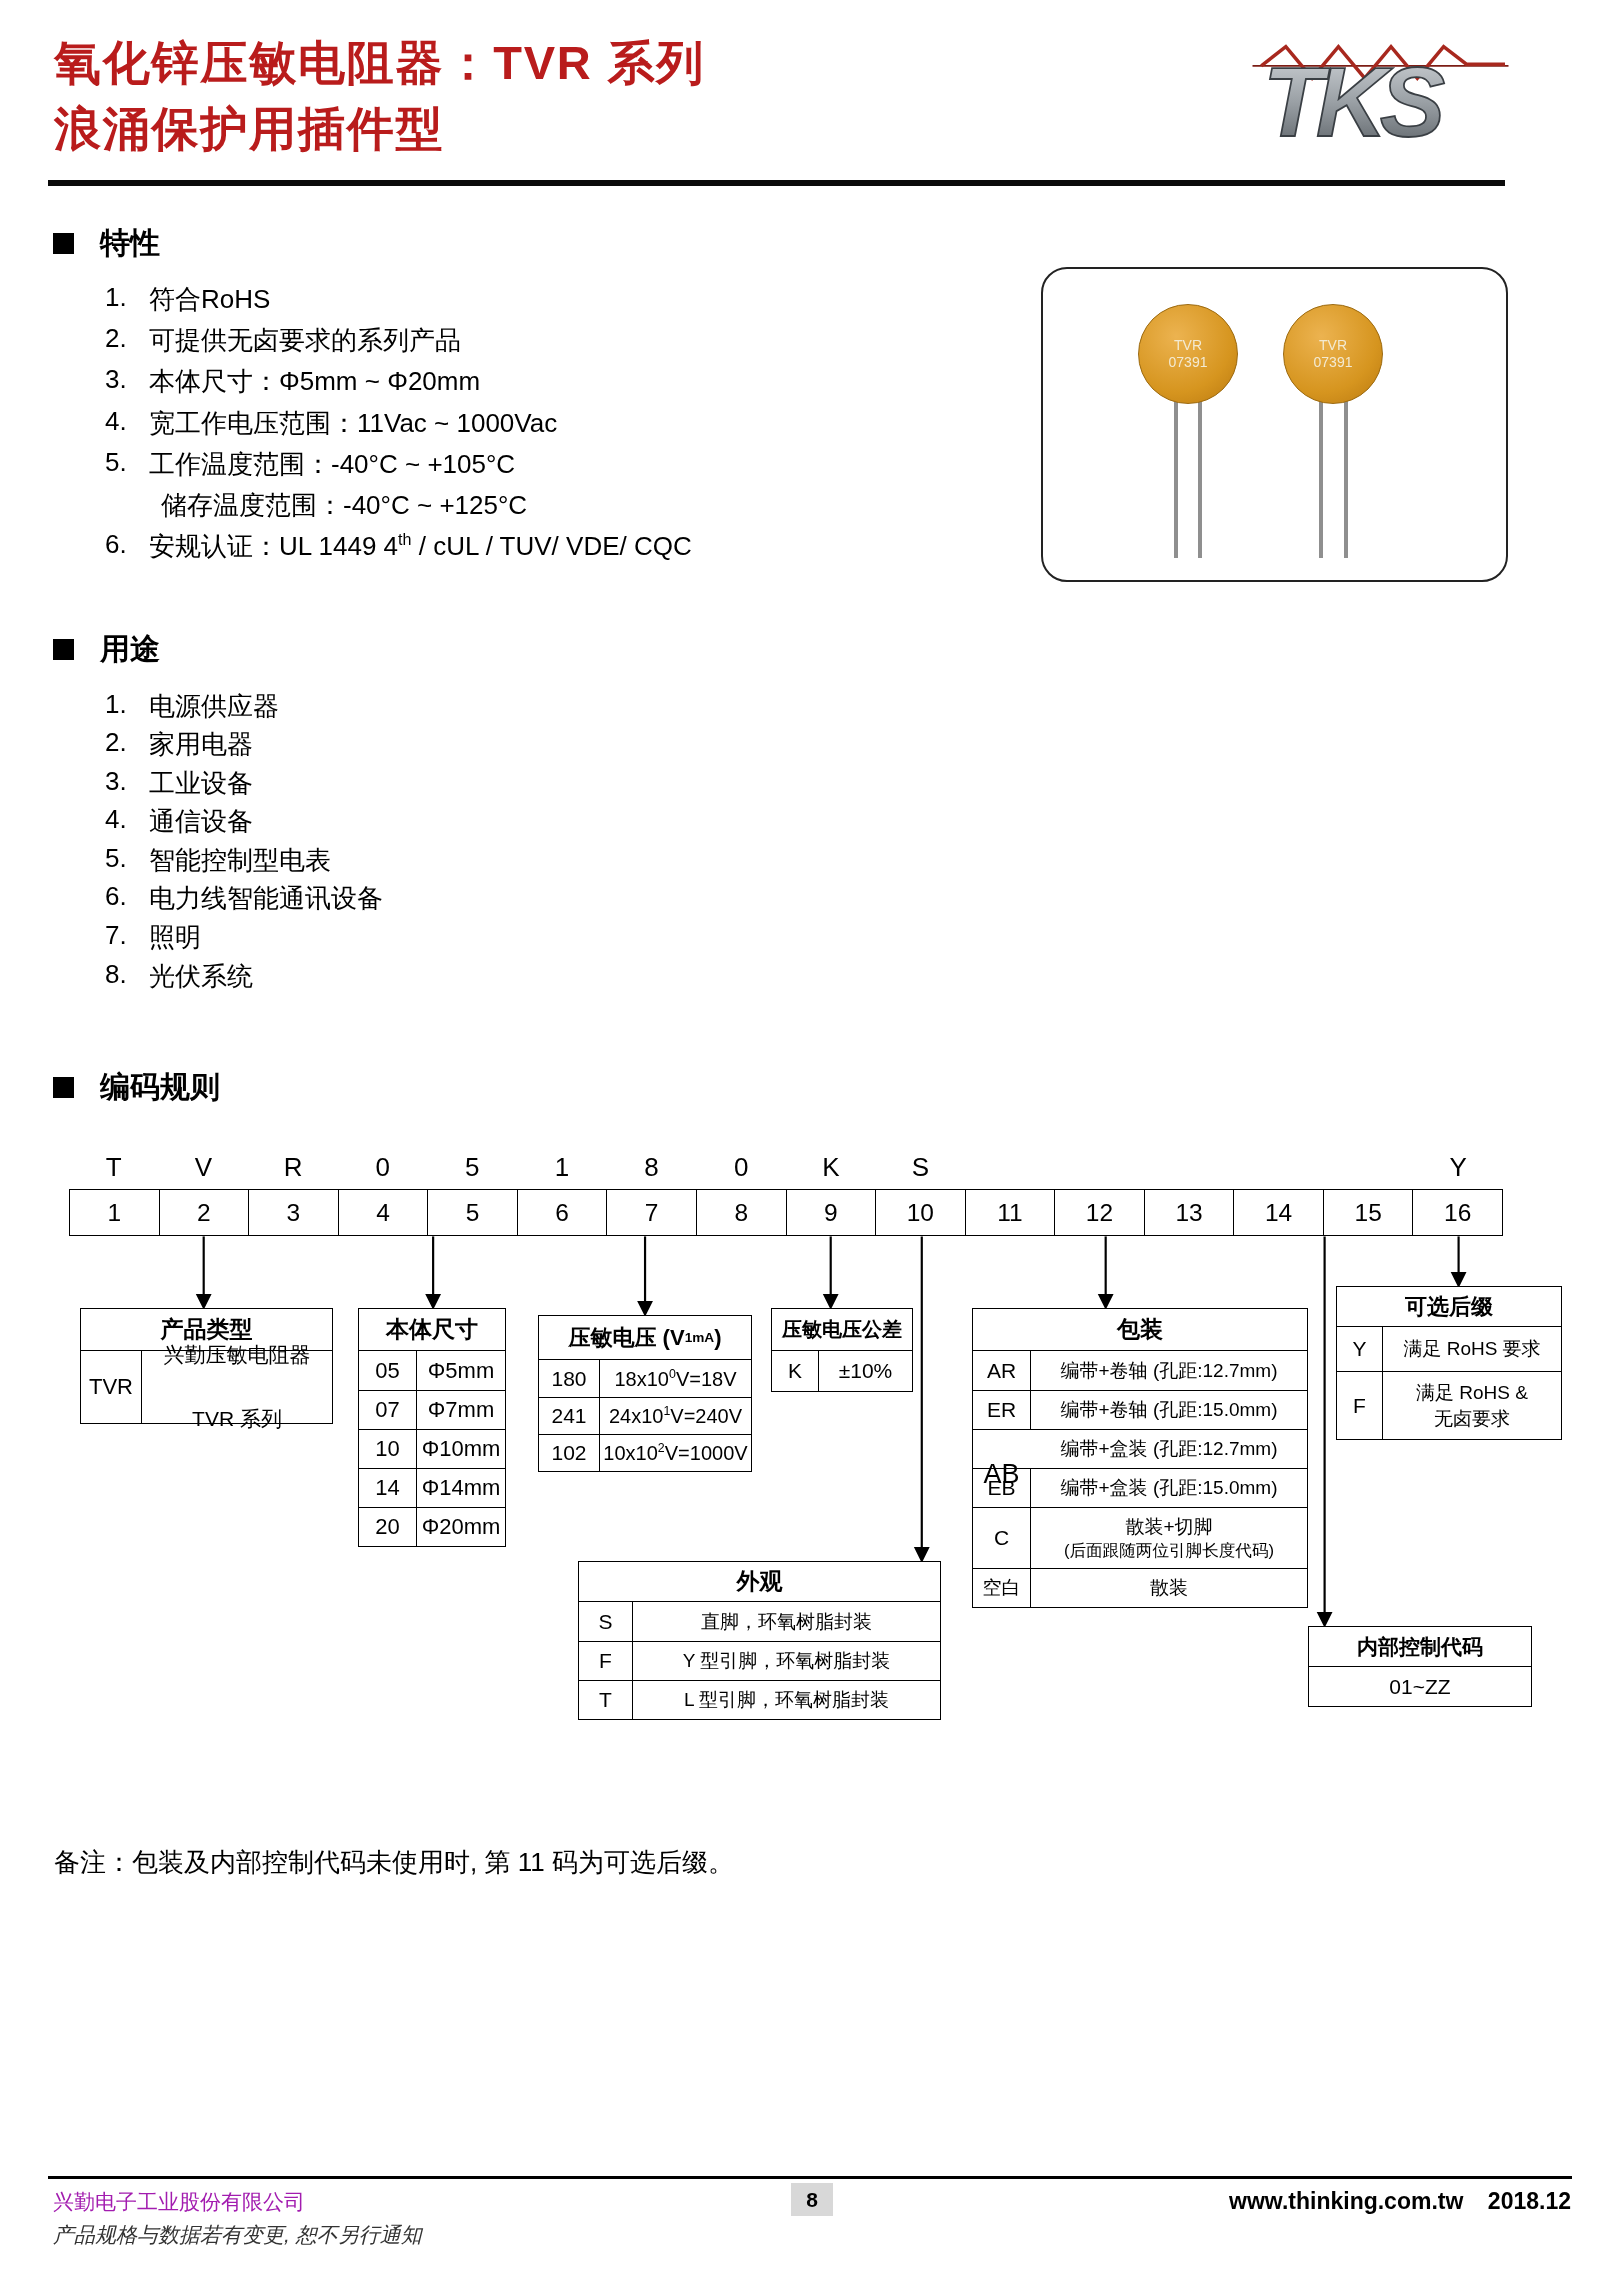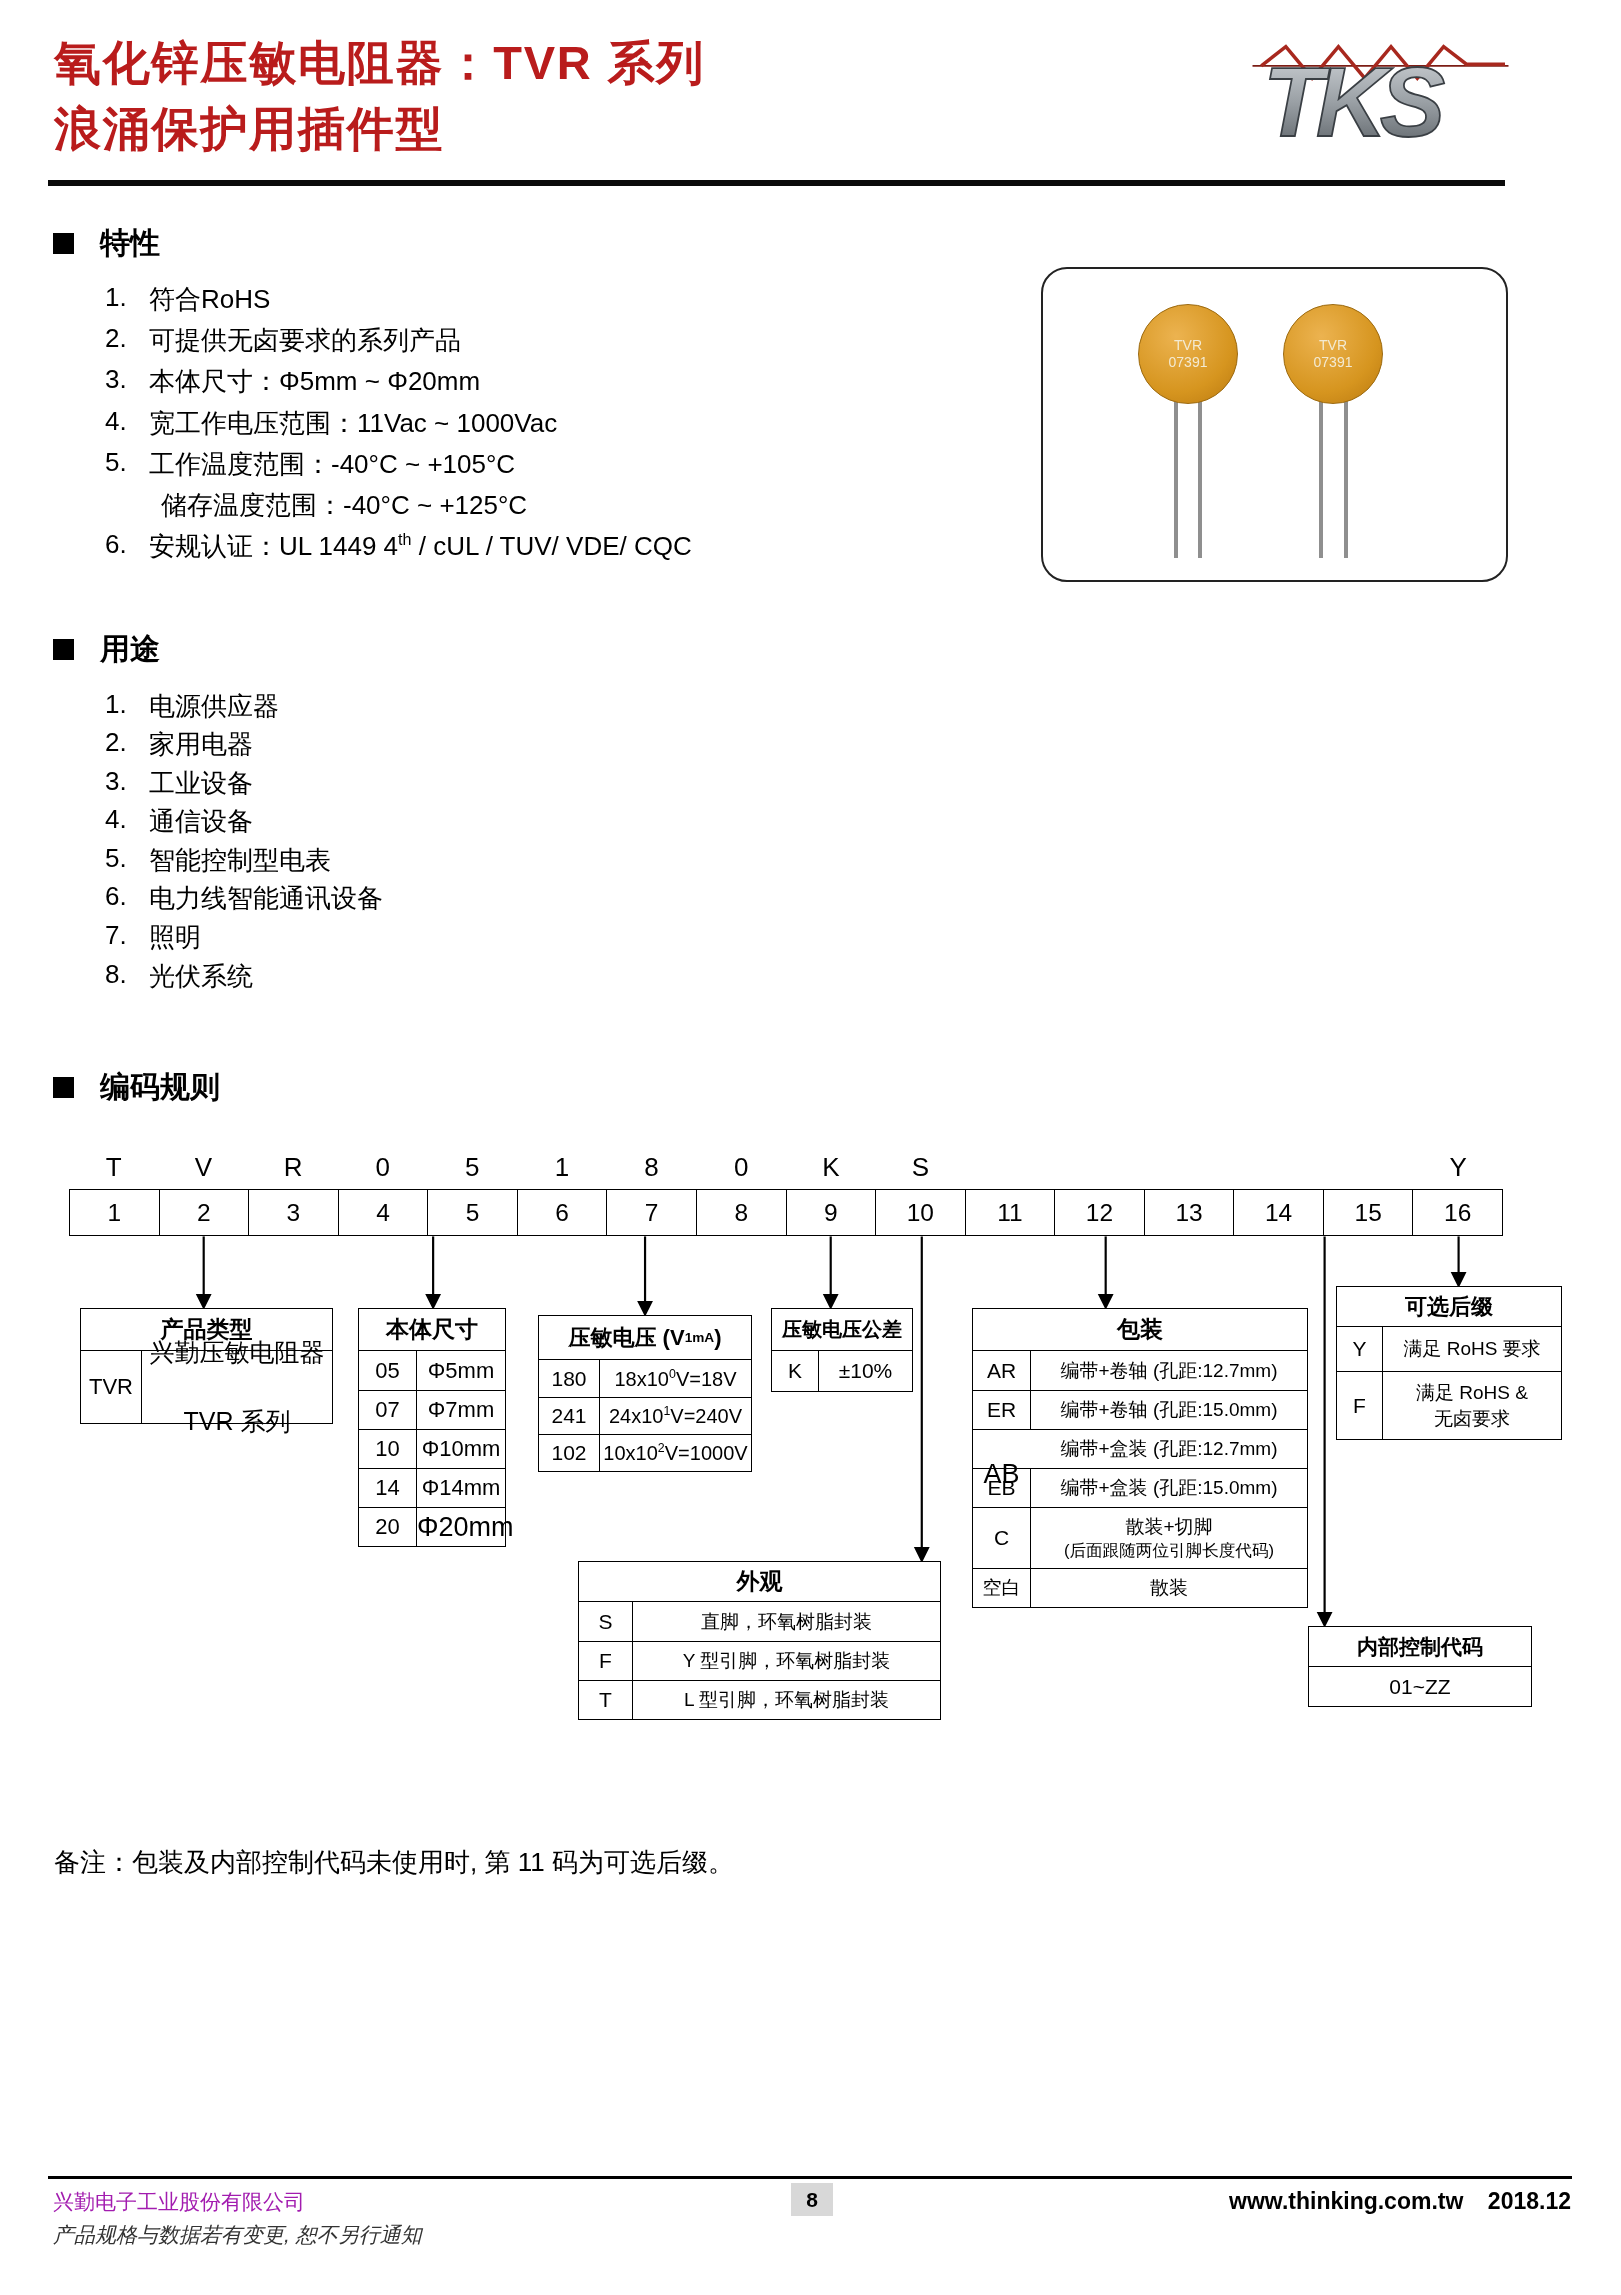--- a/index.html
+++ b/index.html
@@ -226,21 +226,21 @@
         <polygon points="1045,417 1059,417 1052,431"></polygon>
       <line x1="1512" y1="61" x2="1512" y2="491"></line>
         <polygon points="1505,491 1519,491 1512,505"></polygon>
     </g>
   </svg>
 
   <div class="tbl" style="left:80px;top:1308px;width:253px;">
     <div class="th" style="height:42px;font-size:23px;">产品类型</div>
     <div class="trow" style="height:72px;">
       <div class="tcode" style="width:61px;font-size:22px;">TVR</div>
-      <div class="tval" style="font-size:25px;gap:36px;">
+      <div class="tval" style="font-size:21px;gap:36px;">
         <div>兴勤压敏电阻器</div>
         <div>TVR 系列</div>
       </div>
     </div>
   </div>
 
   <div class="tbl" style="left:358px;top:1308px;width:148px;">
     <div class="th" style="height:42px;font-size:23px;">本体尺寸</div>
     <div class="trow" style="height:39px;">
         <div class="tcode" style="width:58px;font-size:22px;">05</div>
@@ -253,21 +253,21 @@
     <div class="trow" style="height:39px;">
         <div class="tcode" style="width:58px;font-size:22px;">10</div>
         <div class="tval" style="font-size:22px;">Φ10mm</div>
       </div>
     <div class="trow" style="height:39px;">
         <div class="tcode" style="width:58px;font-size:22px;">14</div>
         <div class="tval" style="font-size:22px;">Φ14mm</div>
       </div>
     <div class="trow" style="height:39px;">
         <div class="tcode" style="width:58px;font-size:22px;">20</div>
-        <div class="tval" style="font-size:27px;">Φ20mm</div>
+        <div class="tval" style="font-size:22px;">Φ20mm</div>
       </div>
   </div>
 
   <div class="tbl" style="left:538px;top:1315px;width:214px;">
     <div class="th" style="height:44px;font-size:22px;">
         <span>压敏电压 (V</span>
         <sub>1mA</sub>
         <span> )</span>
       </div>
     <div class="trow" style="height:37px;">

